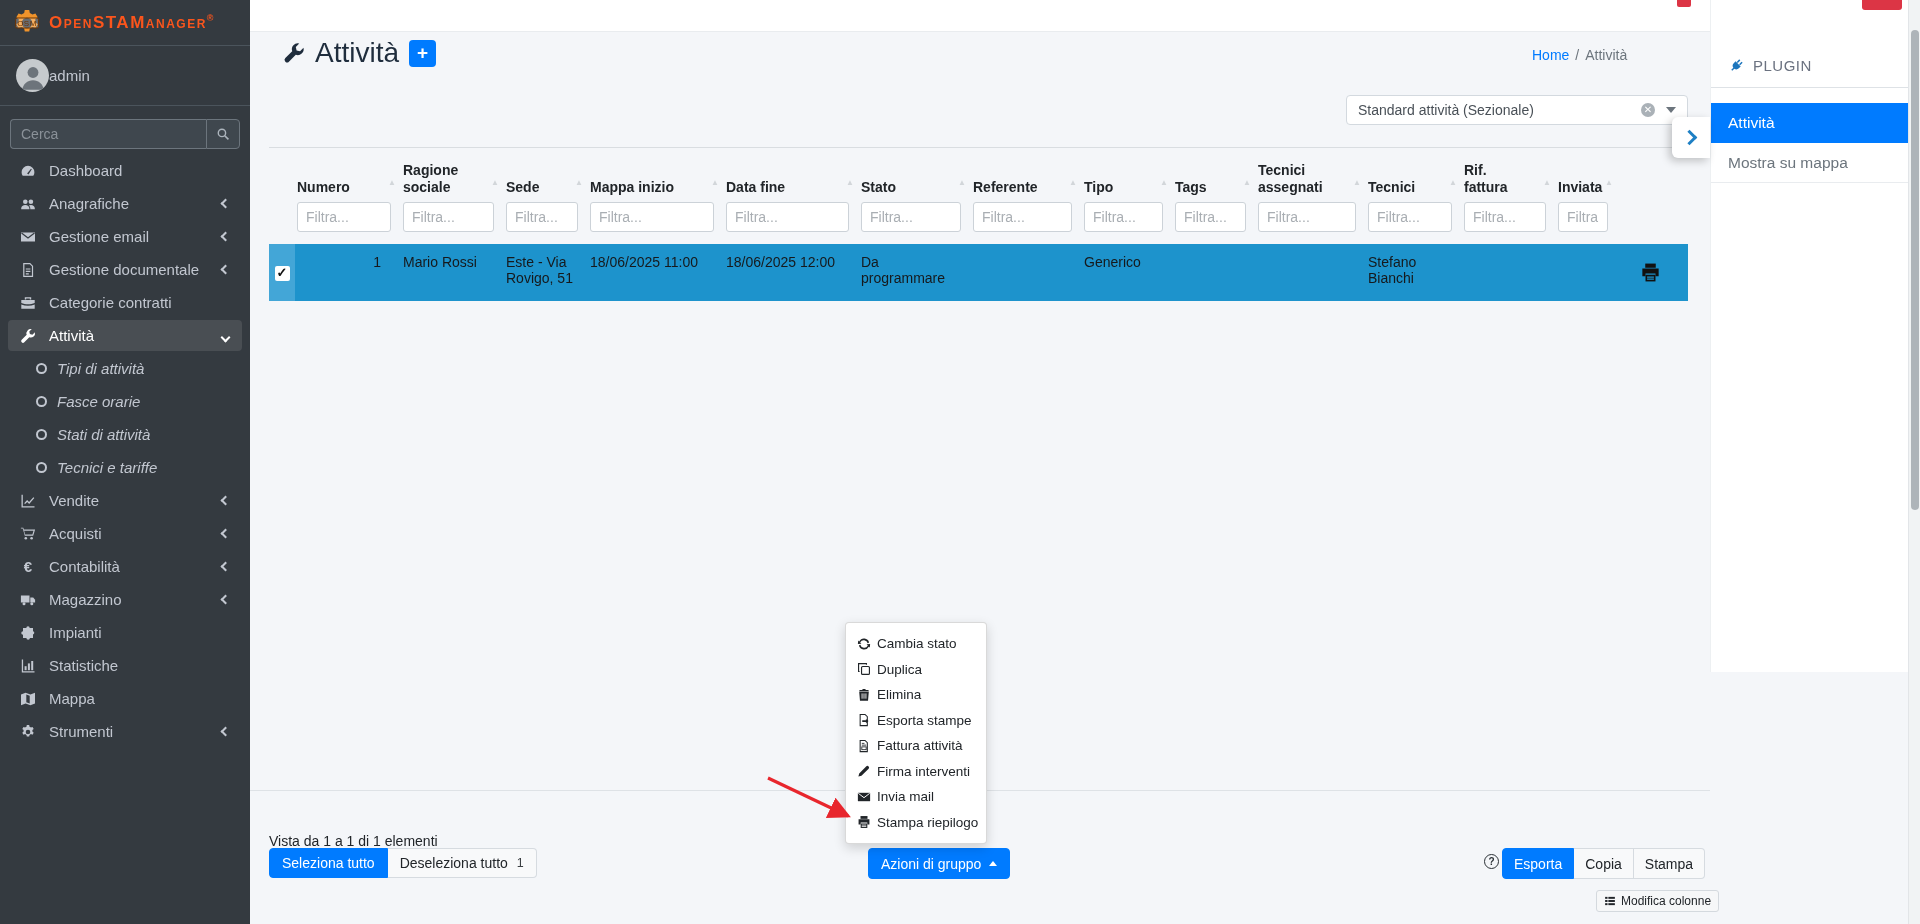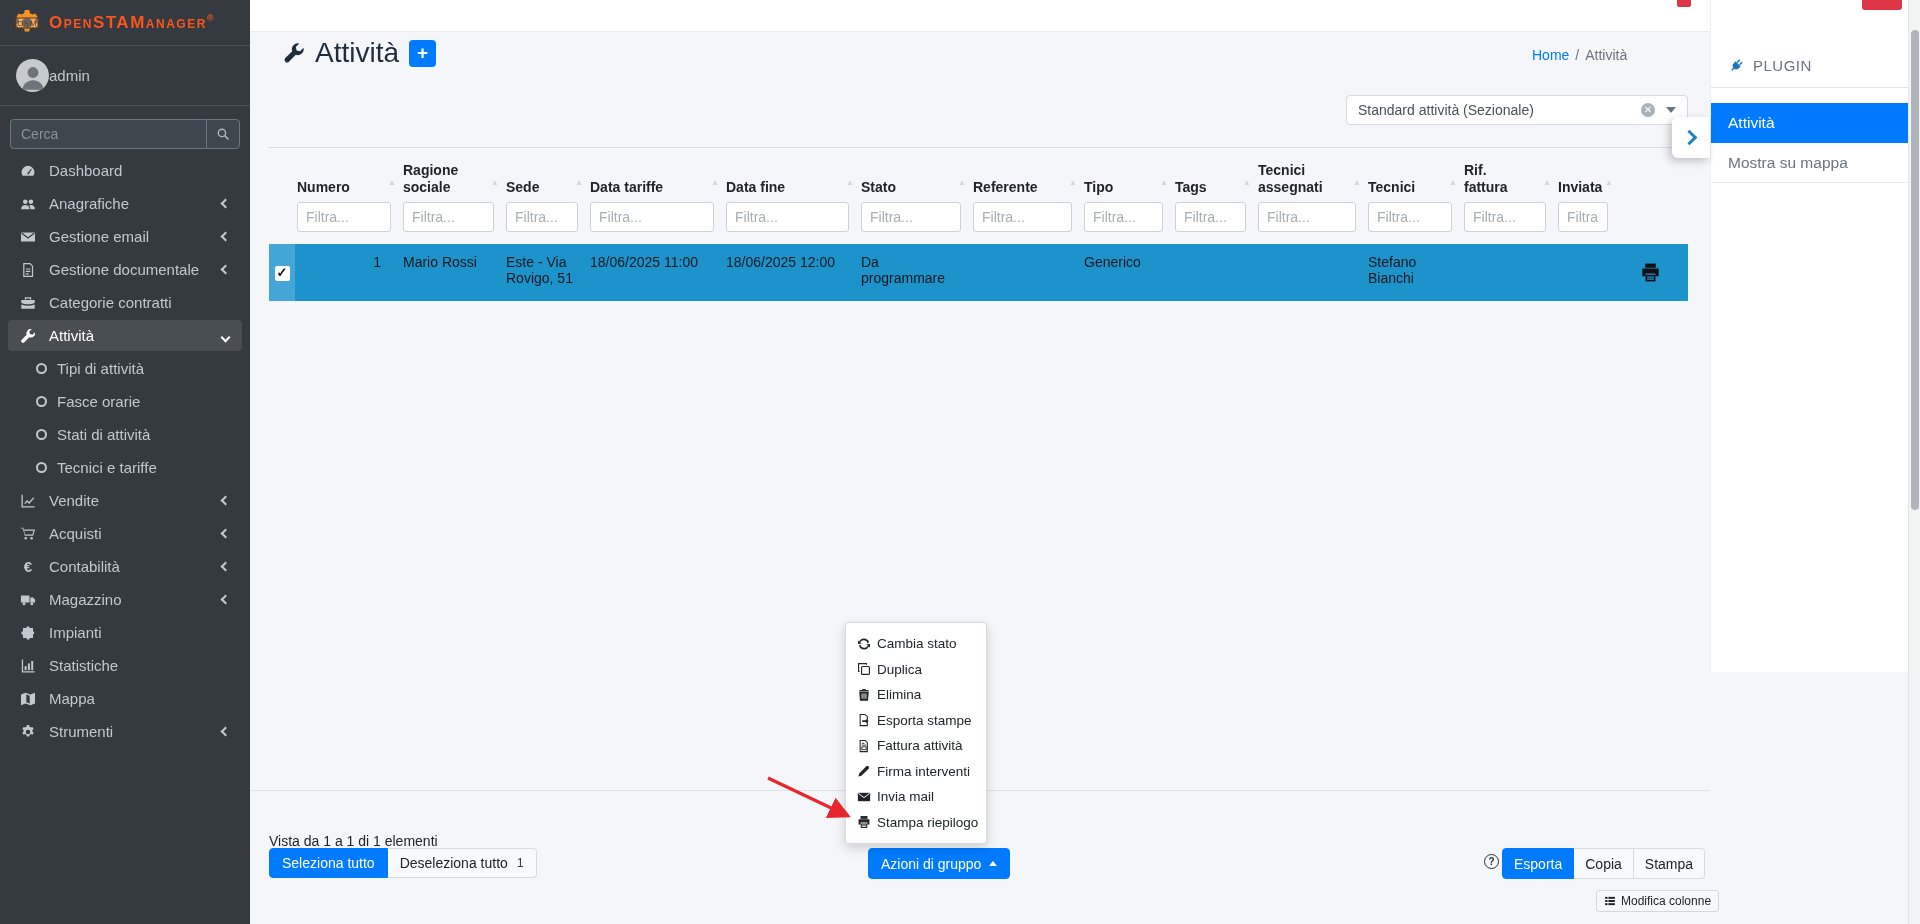--- a/index.html
+++ b/index.html
@@ -28,21 +28,21 @@
   .sidebar-search button { width:34px; background:#3f474e; border:1px solid #6c757d; border-radius:0 4px 4px 0; color:#adb5bd; display:flex; align-items:center; justify-content:center; cursor:pointer; }
   .nav { margin-top:6px; }
   .nav-item { position:relative; display:flex; align-items:center; margin:2px 8px; padding:7px 8px; border-radius:4px; font-size:15px; color:#c2c7d0; cursor:pointer; }
   .nav-item.active { background:#494e53; color:#fff; }
   .nav-ico { width:24px; margin-right:9px; display:flex; justify-content:center; flex:none; }
   .nav-ico svg { width:16px; height:16px; }
   .euro-glyph { font-size:15px; font-weight:bold; line-height:16px; }
   .chev { position:absolute; right:13px; width:7px; height:7px; }
   .chev-left { border-left:2px solid currentColor; border-bottom:2px solid currentColor; transform:rotate(45deg); }
   .chev-down { border-right:2px solid currentColor; border-bottom:2px solid currentColor; transform:rotate(45deg); top:14px; }
-  .nav-sub { padding-left:28px; }
+  .nav-sub { padding-left:28px;font-style:italic; }
   .sub-ico { width:11px; height:11px; border:2px solid currentColor; border-radius:50%; margin-right:10px; flex:none; }
 
   
   .navbar { position:absolute; left:250px; top:0; width:1460px; height:32px; background:#fff; border-bottom:1px solid #e9ecef; }
   .red-frag-1 { position:absolute; left:1862px; top:0; width:40px; height:10px; background:#dc3545; border-radius:0 0 3px 3px; z-index:30; }
   .red-frag-2 { position:absolute; left:1677px; top:0; width:14px; height:7px; background:#dc3545; border-radius:0 0 2px 2px; z-index:30; }
 
   
   .page-title { position:absolute; left:283px; top:37px; display:flex; align-items:center; gap:10px; color:#1f2d3d; }
   .page-title .t-ico svg { width:22px; height:22px; }
@@ -355,21 +355,21 @@
     <col style="width:94px">
       <col style="width:62px">
       <col style="width:70px">
   </colgroup>
   <thead>
     <tr>
       <th></th>
       <th><span class="th-label">Numero</span><span class="sort-arrow">▲</span></th>
       <th class="th-rs"><span class="th-label">Ragione sociale</span><span class="sort-arrow">▲</span></th>
       <th><span class="th-label">Sede</span><span class="sort-arrow">▲</span></th>
-      <th><span class="th-label">Data tariffe</span><span class="sort-arrow">▲</span></th>
+      <th><span class="th-label">Mappa inizio</span><span class="sort-arrow">▲</span></th>
       <th><span class="th-label">Data fine</span><span class="sort-arrow">▲</span></th>
       <th><span class="th-label">Stato</span><span class="sort-arrow">▲</span></th>
       <th><span class="th-label">Referente</span><span class="sort-arrow">▲</span></th>
       <th><span class="th-label">Tipo</span><span class="sort-arrow">▲</span></th>
       <th><span class="th-label">Tags</span><span class="sort-arrow">▲</span></th>
       <th class="th-ta"><span class="th-label">Tecnici assegnati</span><span class="sort-arrow">▲</span></th>
       <th><span class="th-label">Tecnici</span><span class="sort-arrow">▲</span></th>
       <th class="th-rf"><span class="th-label">Rif. fattura</span><span class="sort-arrow">▲</span></th>
       <th><span class="th-label">Inviata</span><span class="sort-arrow">▲</span></th>
       <th></th>

